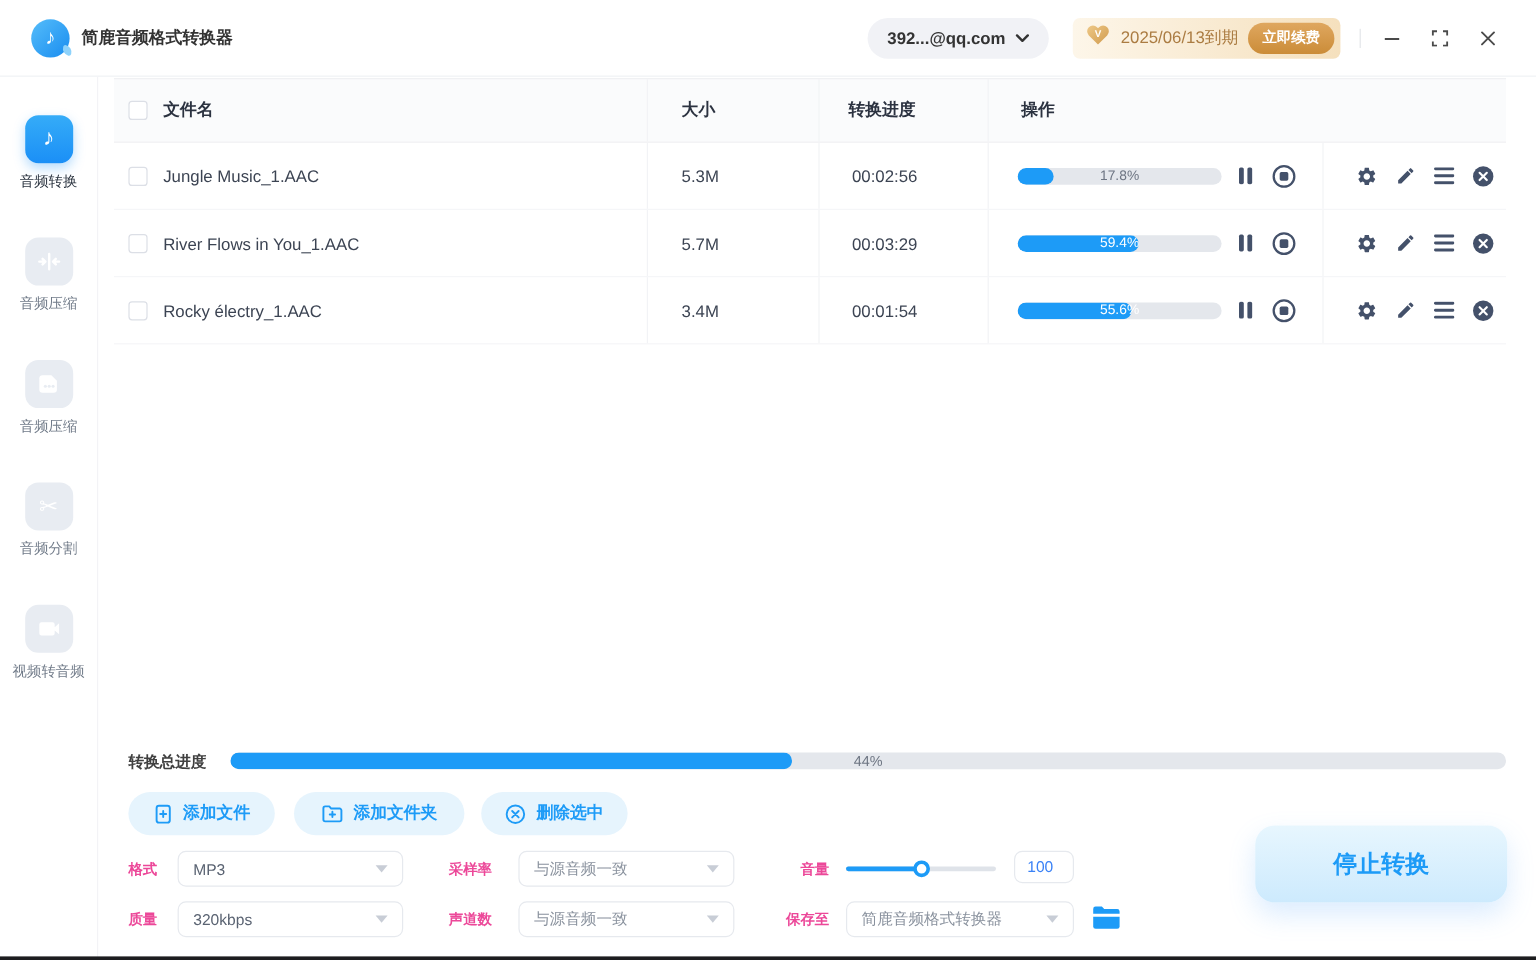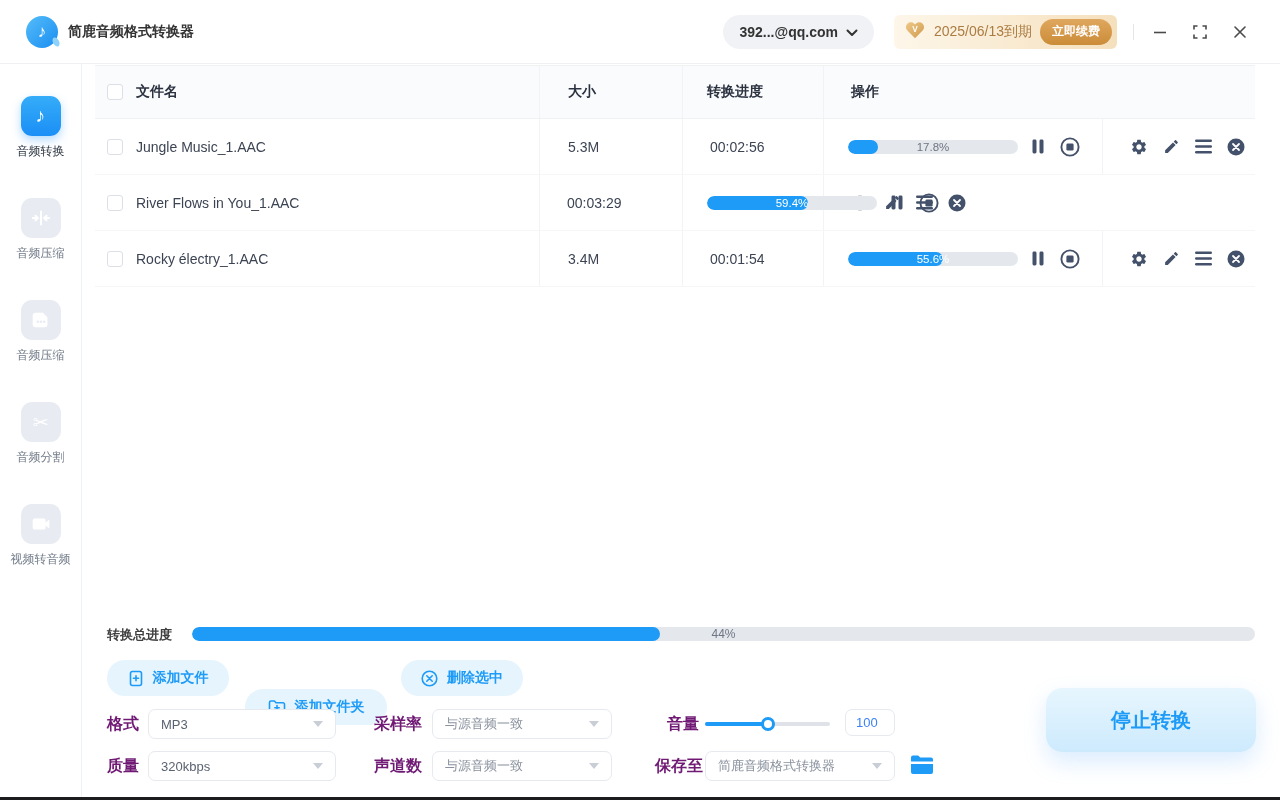--- a/index.html
+++ b/index.html
@@ -77,24 +77,24 @@
                background:#e4e7ec; overflow:hidden; }
   .total-fill { position:absolute; left:0; top:0; height:100%; border-radius:7px; background:#1d9bf7; }
   .total-text { position:absolute; inset:0; display:flex; align-items:center; justify-content:center;
                 font-size:12px; color:#6e7683; }
 
   .foot-btns { position:absolute; left:25px; top:596px; display:flex; }
   .pill-btn { height:36px; border:none; border-radius:18px; background:#e6f4fd; color:#1d9bf7;
               font-size:14px; font-weight:700; display:flex; align-items:center; justify-content:center;
               gap:9px; cursor:pointer; font-family:inherit; }
   .pill-btn.b1 { width:122px; }
-  .pill-btn.b2 { width:142px; margin-left:16px;margin-top:29px; }
+  .pill-btn.b2 { width:142px; margin-left:16px; }
   .pill-btn.b3 { width:122px; margin-left:14px; }
 
-  .set-label { position:absolute; font-size:16px; font-weight:700; color:#701a75; line-height:30px; }
+  .set-label { position:absolute; font-size:12px; font-weight:700; color:#ec4899; line-height:30px; }
   .select { position:absolute; height:30px; border:1px solid #e6e9ee; border-radius:7px; background:#fff;
             display:flex; align-items:center; padding:0 12px; cursor:pointer; }
   .select .sel-text { font-size:13px; color:#5a6372; }
   .select.lighter .sel-text { color:#8a929e; }
   .select .arrow { margin-left:auto; width:0; height:0; border-left:5px solid transparent;
                    border-right:5px solid transparent; border-top:6px solid #c8cdd6; }
   .row1 { top:645px; } .row2 { top:687px; }
 
   .slider { position:absolute; left:623px; top:658px; width:125px; height:4px; border-radius:2px; background:#dfe3e9; }
   .slider-fill { position:absolute; left:0; top:0; height:4px; width:50%; border-radius:2px; background:#1d9bf7; }
@@ -274,20 +274,21 @@
             </svg>
         </button>
       </div>
     </div>
 
     <div class="trow tbody-row">
       <div class="cell c-name bordered">
         <span class="checkbox"></span>
         <span>River Flows in You_1.AAC</span>
       </div>
+      <div class="cell c-size bordered">5.7M</div>
       <div class="cell c-dur bordered">00:03:29</div>
       <div class="cell c-prog bordered">
         <span class="mini-progress">
           <span class="mini-fill" style="width: 59.4%;"></span>
           <span class="mini-text on-fill">59.4%</span>
         </span>
         <button class="icon-btn pause-btn">
           <svg width="12" height="15" viewBox="0 0 12 15">
               <rect x="0.5" y="0.5" width="4" height="14" rx="1.4" fill="#44516a"></rect>
               <rect x="7.5" y="0.5" width="4" height="14" rx="1.4" fill="#44516a"></rect>

